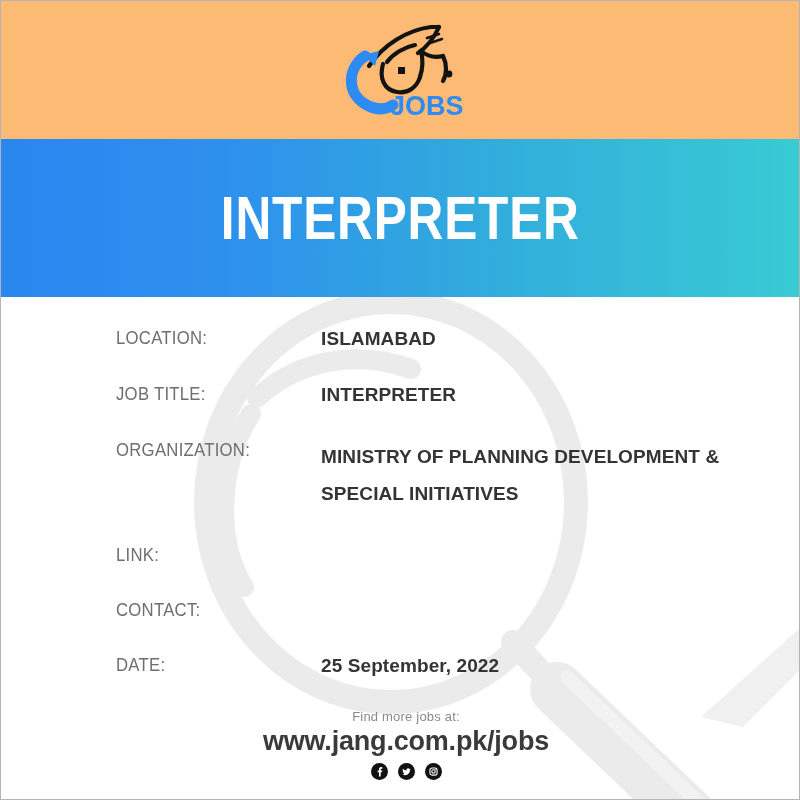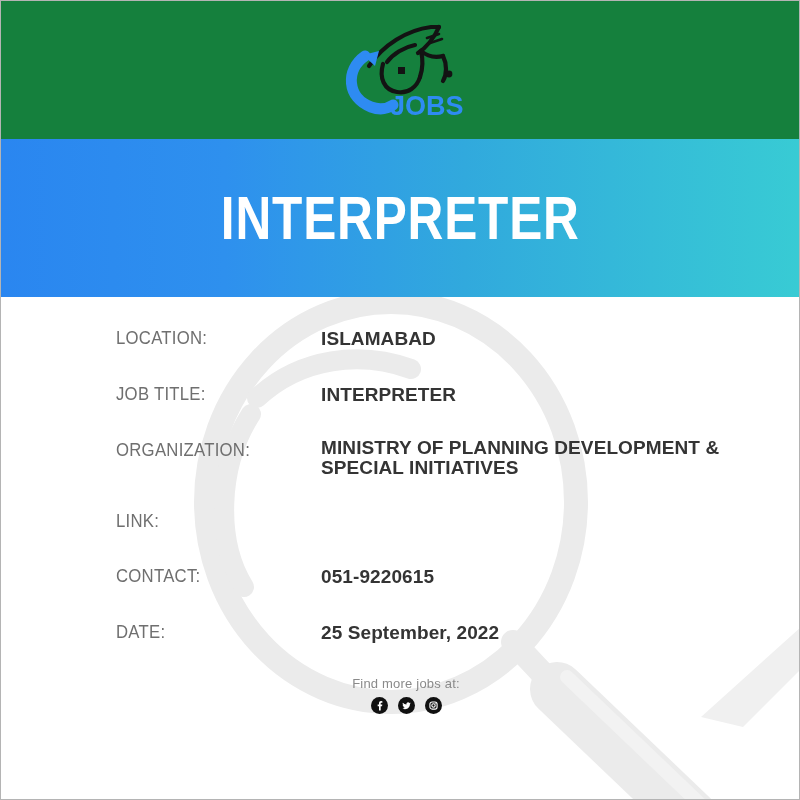--- a/index.html
+++ b/index.html
@@ -21,21 +21,21 @@
     overflow: hidden;
   }
 
   
   .logo-bar {
     position: relative;
     height: 138px;
     display: flex;
     align-items: center;
     justify-content: center;
-    background: #15803d;
+    background: #fdba74;
   }
   .logo {
     position: relative;
     width: 130px;
     height: 104px;
   }
   .logo svg { display: block; }
 
   
   .banner {
@@ -99,21 +99,21 @@
   }
   .row-value {
     flex: 1 1 auto;
     color: #343434;
     font-size: 19px;
     line-height: 25px;
     font-weight: 700;
     max-width: 400px;
     letter-spacing: 0.1px;
   }
-  .row-value.multiline { line-height: 20px; }
+  .row-value.multiline { line-height: 37px; }
 
   
   .footer {
     position: relative;
     z-index: 3;
     text-align: center;
     margin-top: 9px;
     padding-left: 12px;
   }
   .footer-caption {
@@ -222,32 +222,32 @@
         <div class="row-label">ORGANIZATION:</div>
         <div class="row-value multiline">MINISTRY OF PLANNING DEVELOPMENT &amp; SPECIAL INITIATIVES</div>
       </div>
 
       <div class="row">
         <div class="row-label">LINK:</div>
       </div>
 
       <div class="row">
         <div class="row-label">CONTACT:</div>
-        <div class="row-value">051-9220615</div>
       </div>
 
       <div class="row">
         <div class="row-label">DATE:</div>
         <div class="row-value">25 September, 2022</div>
       </div>
 
     </div>
 
     <div class="footer">
       <div class="footer-caption">Find more jobs at:</div>
+      <div class="footer-url">www.jang.com.pk/jobs</div>
       <div class="social">
         <span class="social-icon">
           <svg width="11" height="11" viewBox="0 0 12 12" xmlns="http://www.w3.org/2000/svg">
             <path d="M7.3 11.5V6.7h1.5l.25-1.8H7.3V3.8c0-.52.15-.87.9-.87h.95V1.34A13 13 0 0 0 7.75 1.2C6.4 1.2 5.45 2.03 5.45 3.55V4.9H4v1.8h1.45v4.8z" fill="#ffffff"></path>
           </svg>
         </span>
         <span class="social-icon">
           <svg width="11" height="11" viewBox="0 0 12 12" xmlns="http://www.w3.org/2000/svg">
             <path d="M10.6 3.45c-.33.15-.7.25-1.08.3.39-.23.68-.6.82-1.04-.36.22-.77.37-1.2.46a1.89 1.89 0 0 0-3.22 1.72A5.36 5.36 0 0 1 2.02 2.92a1.89 1.89 0 0 0 .58 2.52c-.3-.01-.59-.1-.84-.23v.02c0 .92.65 1.68 1.52 1.86-.28.07-.58.09-.86.03a1.89 1.89 0 0 0 1.76 1.31A3.8 3.8 0 0 1 1.5 9.2a5.35 5.35 0 0 0 2.9.85c3.48 0 5.38-2.88 5.38-5.38v-.24c.37-.27.69-.6.94-.98z" fill="#ffffff"></path>
           </svg>

